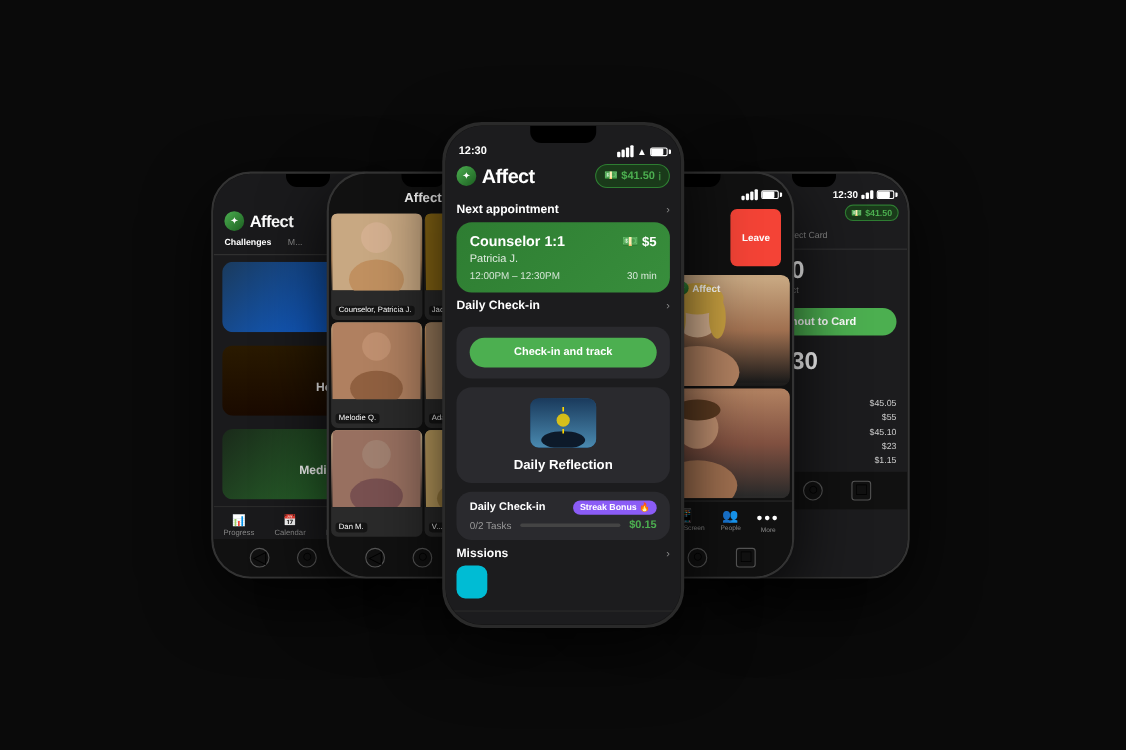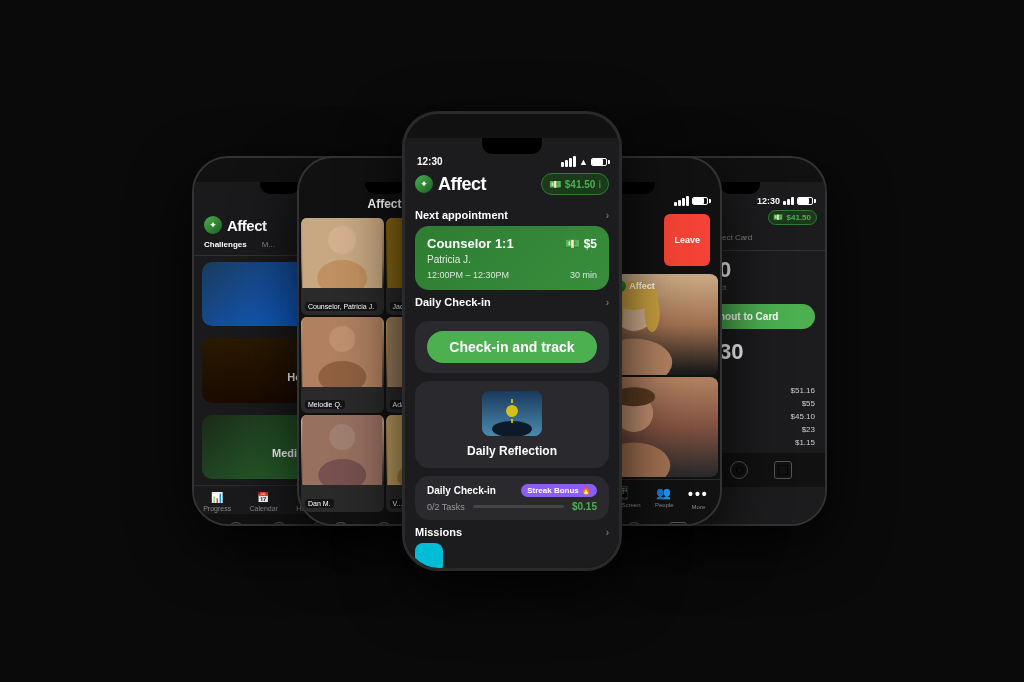--- a/index.html
+++ b/index.html
@@ -39,21 +39,20 @@
       border-radius: 34px;
       overflow: hidden;
       position: relative;
     }
     .phone-screen {
       width: 100%;
       height: 100%;
       background: #1c1c1e;
       overflow: hidden;
       position: relative;
-      margin-top: 24px;
     }
 
     
     .phone-center {
       width: 220px;
       height: 460px;
       z-index: 10;
       left: 50%;
       top: 50%;
       transform: translate(-50%, -50%);
@@ -185,21 +184,21 @@
       border-radius: 14px;
       padding: 10px 12px;
     }
     .checkin-label { font-size: 9px; color: #999; margin-bottom: 8px; }
     .checkin-btn {
       background: #4CAF50;
       border: none;
       border-radius: 22px;
       padding: 8px;
       width: 100%;
-      font-size: 14px; font-weight: 700; color: #fff;
+      font-size: 10px; font-weight: 700; color: #fff;
       text-align: center;
     }
 
     
     .reflection-card {
       margin: 8px 10px 0;
       background: #2a2a2e;
       border-radius: 14px;
       padding: 10px 12px;
       display: flex; align-items: center; gap: 8px; flex-direction: column;
@@ -919,21 +918,21 @@
         <div class="big-amount" style="font-size:22px;padding:6px 10px 0;">$41.50</div>
         <div class="amount-label">Rewards in Affect</div>
         <div class="cashout-btn">Cashout to Card</div>
 
         <div class="total-rewards">$169.30</div>
         <div class="total-label">Total rewards</div>
 
         <div class="rewards-breakdown">
           <div class="reward-row">
             <span class="reward-row-label">Challenges</span>
-            <span>$51.16</span>
+            <span>$45.05</span>
           </div>
           <div class="reward-row">
             <span class="reward-row-label">Appointments</span>
             <span>$55</span>
           </div>
           <div class="reward-row">
             <span class="reward-row-label">Test Results</span>
             <span>$45.10</span>
           </div>
           <div class="reward-row">

